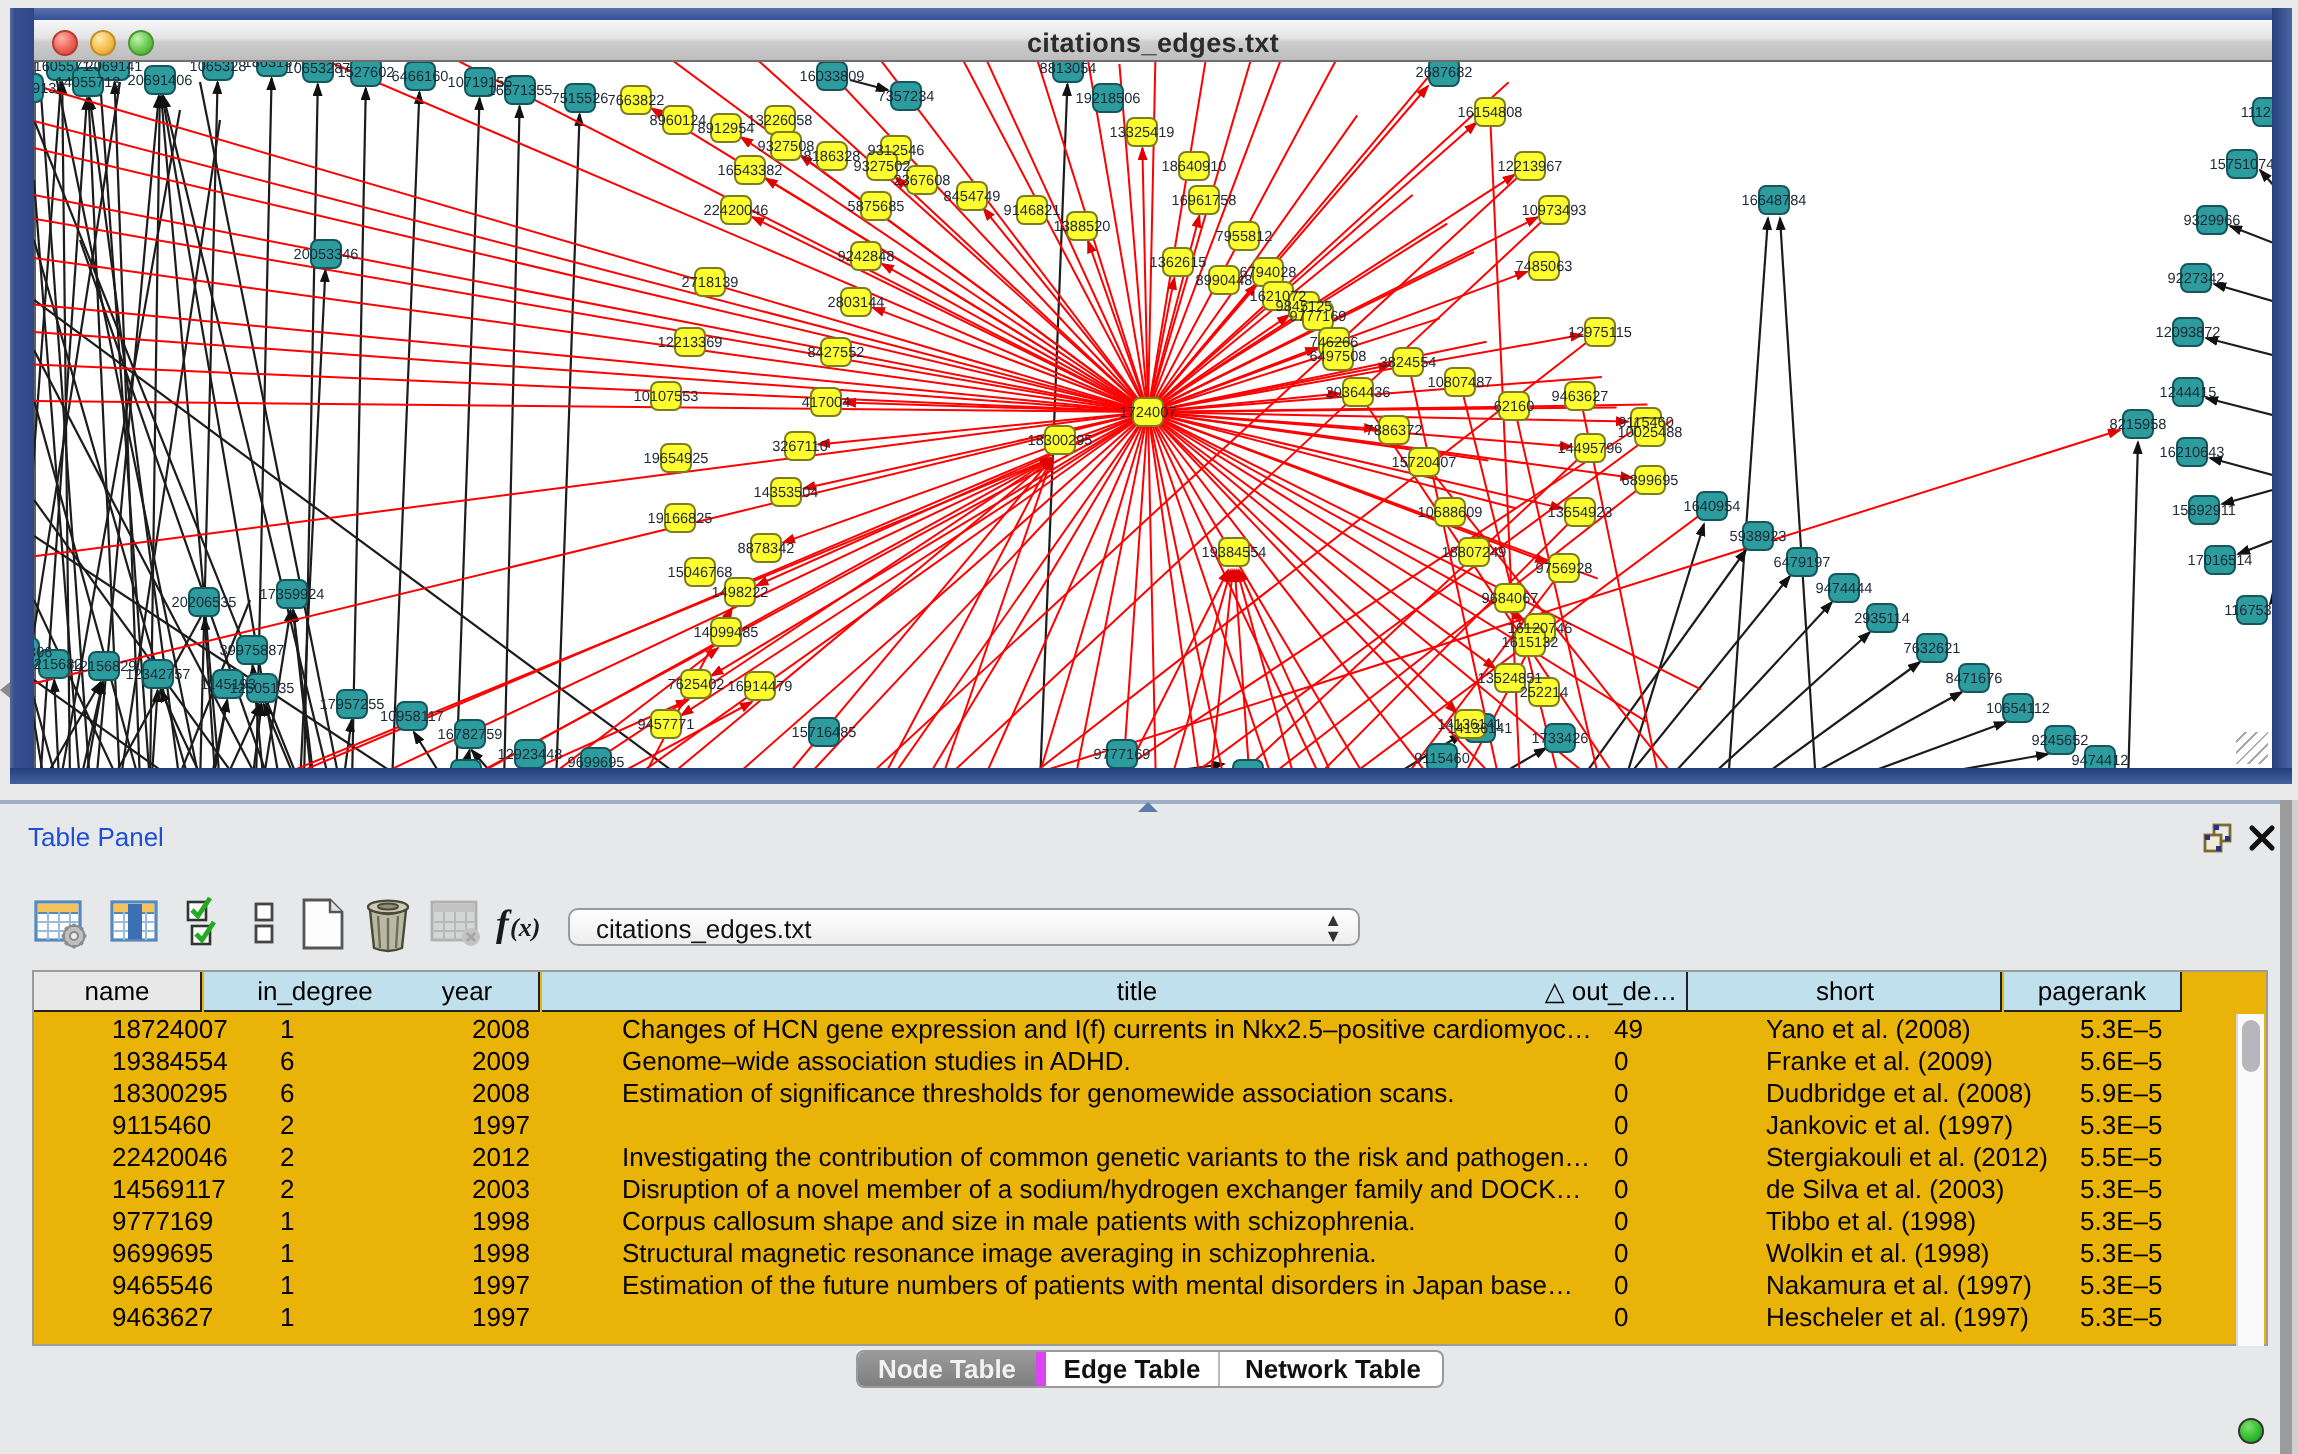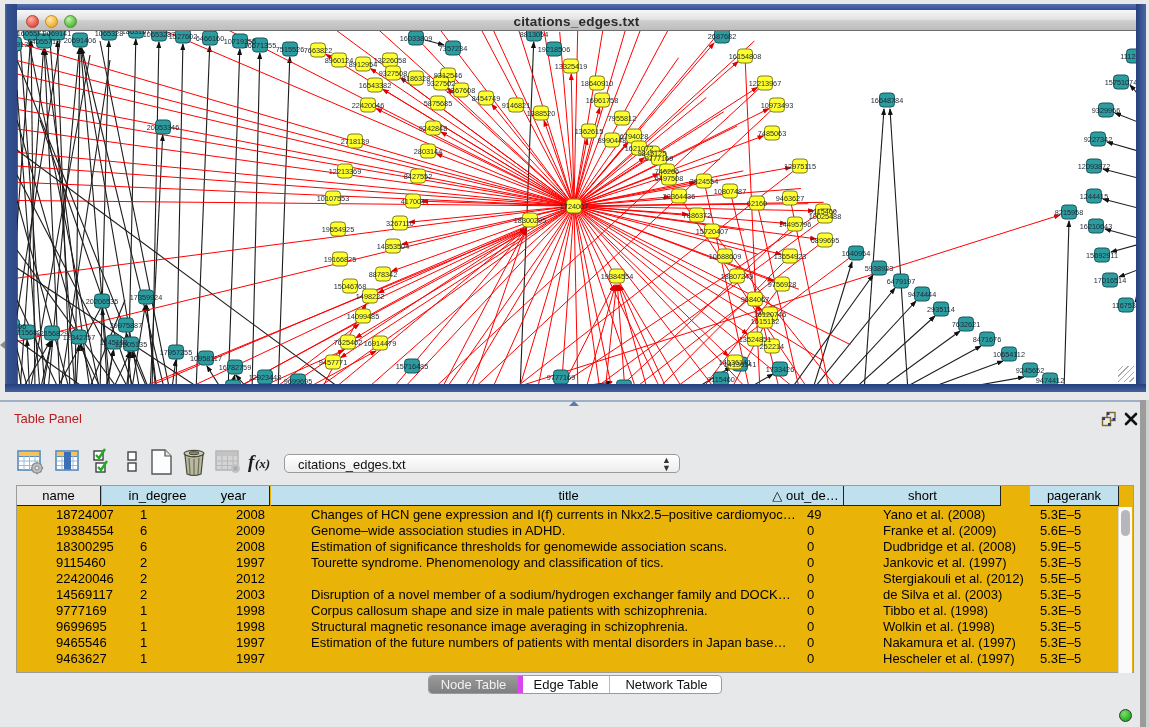--- a/index.html
+++ b/index.html
@@ -22,21 +22,21 @@
 .tl { position:absolute; top:14.5px; width:13px; height:13px; border-radius:50%; }
 #tl-r { left:26px; background:radial-gradient(circle at 35% 30%, #ffb3a6, #ee6156 55%, #c83c31); border:0.5px solid #b33c30; }
 #tl-y { left:45px; background:radial-gradient(circle at 35% 30%, #ffe9b0, #f5bd4b 55%, #d8901e); border:0.5px solid #c08e24; }
 #tl-g { left:64px; background:radial-gradient(circle at 35% 30%, #c6f0b0, #69c74f 55%, #3f9a2c); border:0.5px solid #47962f; }
 #canvas { position:absolute; left:17px; top:31px; width:1119px; height:353px; background:#fff; overflow:hidden; box-shadow:inset 1px 0 0 #5f5f5f; }
 #grip { position:absolute; right:2px; bottom:2px; width:16px; height:16px;
   background:repeating-linear-gradient(135deg, transparent 0 3px, #aaa 3px 4px); }
 
 
 #panel { position:absolute; left:0; top:400px; width:1140px; height:327px; background:#e6e8e9; border-top:2px solid #9fb0c6; }
-#paneltitle { position:absolute; left:14px; top:9px; font-size:13px; color:#b91c1c; }
+#paneltitle { position:absolute; left:14px; top:9px; font-size:13px; color:#1d4ed8; }
 #combo { position:absolute; left:284px; top:454px; width:396px; height:19px;
   background:linear-gradient(180deg,#ffffff,#ededed); border:1px solid #9a9a9a; border-radius:5px; }
 #combo .txt { position:absolute; left:13px; top:2px; font-size:13px; color:#111; }
 #combo .arr { position:absolute; right:8px; top:1px; font-size:9px; color:#333; line-height:8px; }
 
 #tablebox { position:absolute; left:16px; top:485px; width:1118px; height:188px; background:#eab308; border:1px solid #9c9c9c; }
 #thead { position:absolute; left:0; top:0; width:1076px; height:20px; font-size:13px; }
 #thead div { position:absolute; top:0; height:20px; line-height:20px; text-align:center; color:#000;
   background:#bfe0ec; border-right:1px solid #222; border-bottom:1px solid #222; }
 #tbody { position:absolute; left:0; top:21px; width:1076px;padding-left:31px; }
@@ -47,21 +47,21 @@
 .c2 { left:188px; width:70px; }
 .c3 { left:263px; width:494px; }
 .c4 { left:759px; width:74px; }
 .c5 { left:835px; width:154px; }
 .c6 { left:992px; width:96px; }
 #vscroll { position:absolute; right:1px; top:21px; width:14px; height:166px; background:#fafafa; border-left:1px solid #d8d8d8; }
 #vthumb { position:absolute; left:2px; top:3px; width:9px; height:26px; background:#b6b6bc; border-radius:5px; }
 
 
 #tabs { position:absolute; left:428px; top:675px; width:294px; height:19px; border:1px solid #9a9a9a;
-  border-radius:4px; background:#fff; font-size:13px; font-weight:normal; overflow:hidden; }
+  border-radius:4px; background:#fff; font-size:13px; font-weight:bold; overflow:hidden; }
 #tabs .seg { position:absolute; top:0; height:100%; text-align:center; line-height:18px; color:#111; }
 #tab1 { left:0; width:89px; background:linear-gradient(180deg,#9a9a9a,#7f7f7f); color:#f2f2f2 !important; }
 #tab2 { left:89px; width:91px; border-left:5px solid #d946ef; }
 #tab3 { left:180px; width:114px; border-left:1px solid #bbb; }
 
 #memory { position:absolute; left:1048px; top:751px; font-size:12px; color:#0c4a6e; }
 #memdot { position:absolute; left:1119px; top:709px; width:13px; height:13px; border-radius:50%;
   background:radial-gradient(circle at 38% 32%, #7fe06a, #2db829 60%, #1f9a1e); border:1px solid #333; }
 #rightbar { position:absolute; left:1140px; top:400px; width:6px; height:327px; background:#9b9b9b; }
 #rightbar2 { position:absolute; left:1146px; top:400px; width:3px; height:327px; background:#cfcfcf; }
@@ -712,21 +712,21 @@
       <div class="arr">▲<br>▼</div>
     </div>
   <div id="tablebox">
     <div id="thead">
       <div style="left:0;width:84px;background:#e8e8e8;">name</div>
       <div style="left:85px;width:112px;">in_degree</div>
       <div style="left:181px;width:72px;">year</div>
       <div style="left:254px;width:596px;">title</div>
       <div style="left:751px;width:76px;">△ out_de…</div>
       <div style="left:828px;width:156px;">short</div>
-      <div style="left:1013px;width:89px;">pagerank</div>
+      <div style="left:985px;width:89px;">pagerank</div>
     </div>
     <div id="tbody">
     <div class="trow">
           <div class="c0">18724007</div>
           <div class="c1">1</div>
           <div class="c2">2008</div>
           <div class="c3">Changes of HCN gene expression and I(f) currents in Nkx2.5–positive cardiomyoc…</div>
           <div class="c4">49</div>
           <div class="c5">Yano et al. (2008)</div>
           <div class="c6">5.3E–5</div>
@@ -746,29 +746,29 @@
           <div class="c2">2008</div>
           <div class="c3">Estimation of significance thresholds for genomewide association scans.</div>
           <div class="c4">0</div>
           <div class="c5">Dudbridge et al. (2008)</div>
           <div class="c6">5.9E–5</div>
         </div>
 <div class="trow">
           <div class="c0">9115460</div>
           <div class="c1">2</div>
           <div class="c2">1997</div>
-          <div class="c3">Tourette syndrome. Phenomenology and classification of tics.</div>
           <div class="c4">0</div>
           <div class="c5">Jankovic et al. (1997)</div>
           <div class="c6">5.3E–5</div>
         </div>
 <div class="trow">
           <div class="c0">22420046</div>
           <div class="c1">2</div>
           <div class="c2">2012</div>
+          <div class="c3">Investigating the contribution of common genetic variants to the risk and pathogen…</div>
           <div class="c4">0</div>
           <div class="c5">Stergiakouli et al. (2012)</div>
           <div class="c6">5.5E–5</div>
         </div>
 <div class="trow">
           <div class="c0">14569117</div>
           <div class="c1">2</div>
           <div class="c2">2003</div>
           <div class="c3">Disruption of a novel member of a sodium/hydrogen exchanger family and DOCK…</div>
           <div class="c4">0</div>

